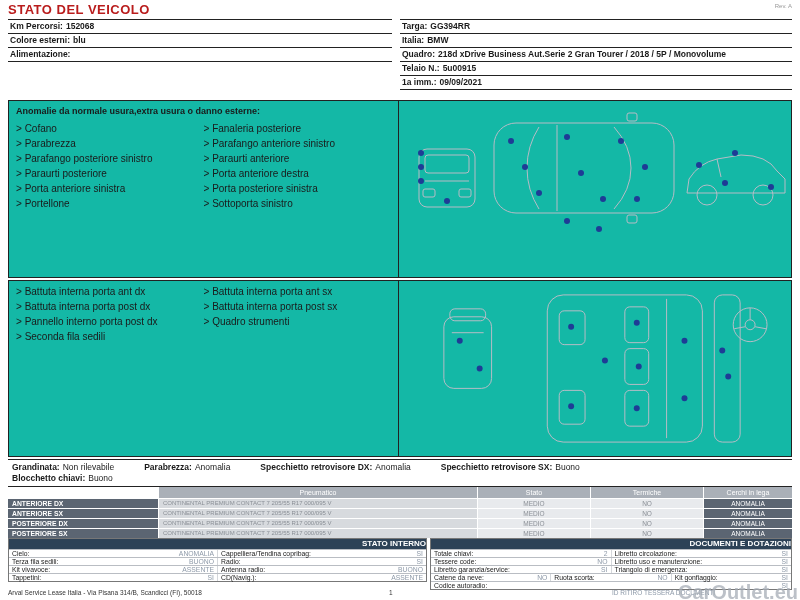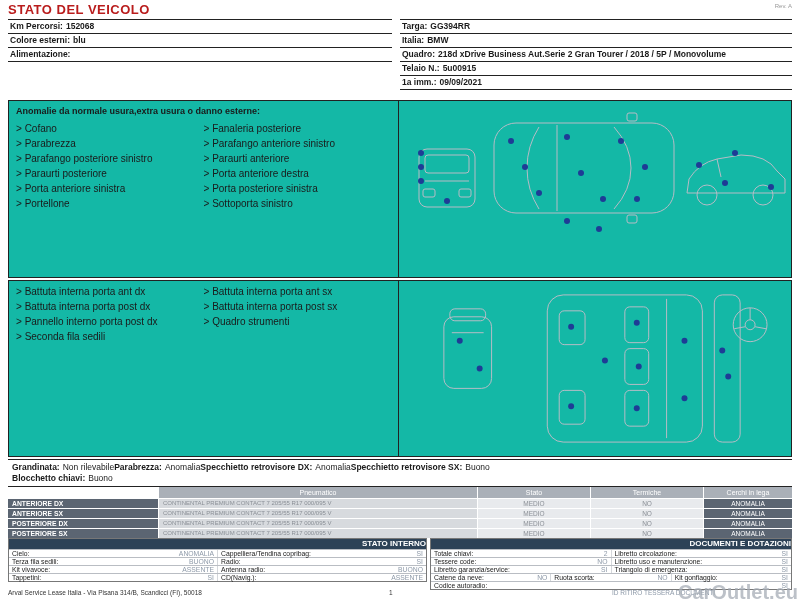--- a/index.html
+++ b/index.html
@@ -23,21 +23,21 @@
   .sec-title { font-size:9px; font-weight:bold; margin-bottom:7px; }
   .cols { display:flex; }
   .cols ul { list-style:none; width:50%; font-size:10px; }
   .cols li { margin-bottom:4px; }
   .cols li::before { content:"> "; }
   .diagram-pane { flex:1; position:relative; }
   .diagram-pane svg { width:100%; height:100%; display:block; }
 
   
   .summary { position:absolute; left:8px; top:459px; width:784px; border-top:1px solid #222; border-bottom:1px solid #222; padding:2px 4px; font-size:8.5px; }
-  .sline { display:flex; line-height:11px; }
+  .sline { display:flex; gap:30px; line-height:11px; }
   .spair .slabel { font-weight:bold; margin-right:3px; }
 
   
   .tires { position:absolute; left:8px; top:487px; width:784px; }
   .tgrid { display:grid; grid-template-columns:150px 318px 112px 112px 88px; gap:1px; background:#fff; }
   .cell { overflow:hidden; white-space:nowrap; }
   .cell.h { background:#aab0b8; color:#fff; font-size:7px; text-align:center; line-height:11px; height:11px; }
   .cell.h.empty { background:#fff; }
   .cell.pos { background:#5b6572; color:#fff; font-weight:bold; font-size:6.8px; line-height:9px; height:9px; padding-left:4px; }
   .cell.spec { background:#d7dade; color:#8a8f96; font-size:6px; line-height:9px; height:9px; padding-left:4px; }

